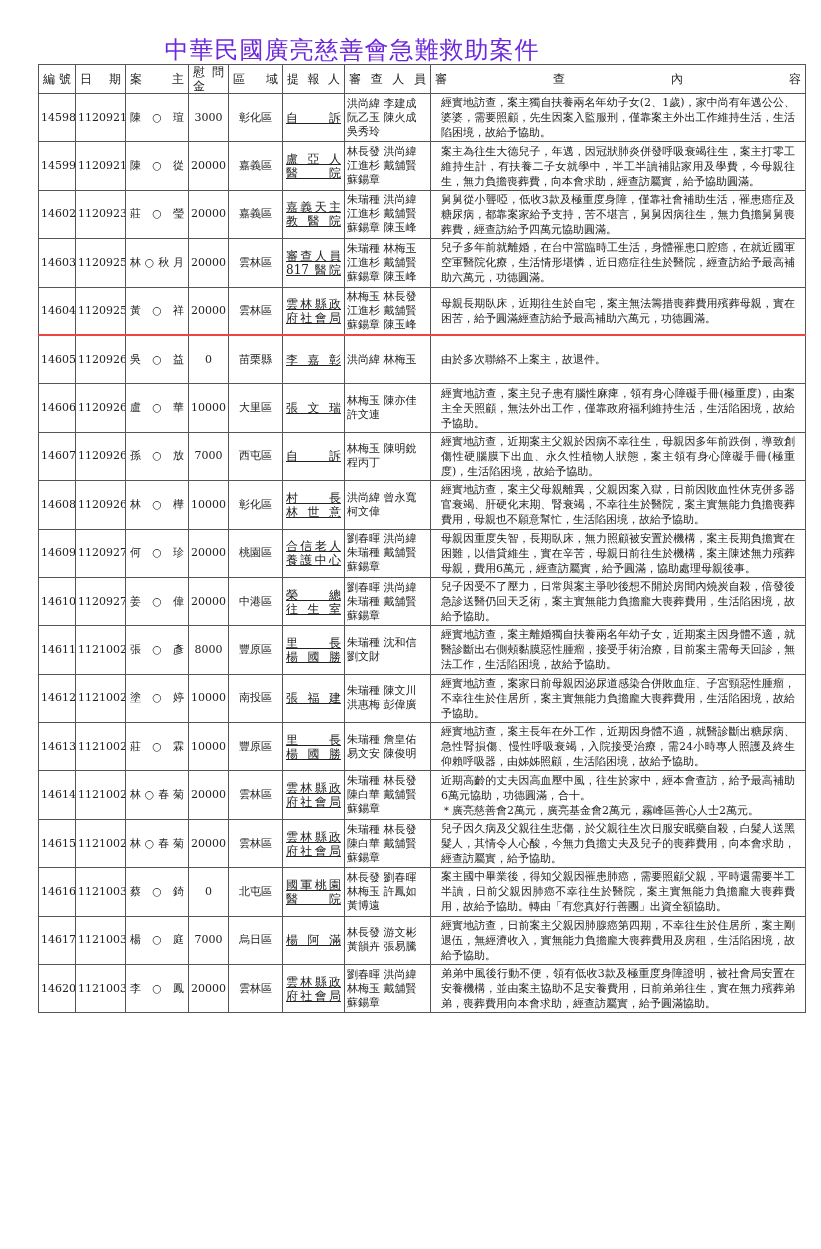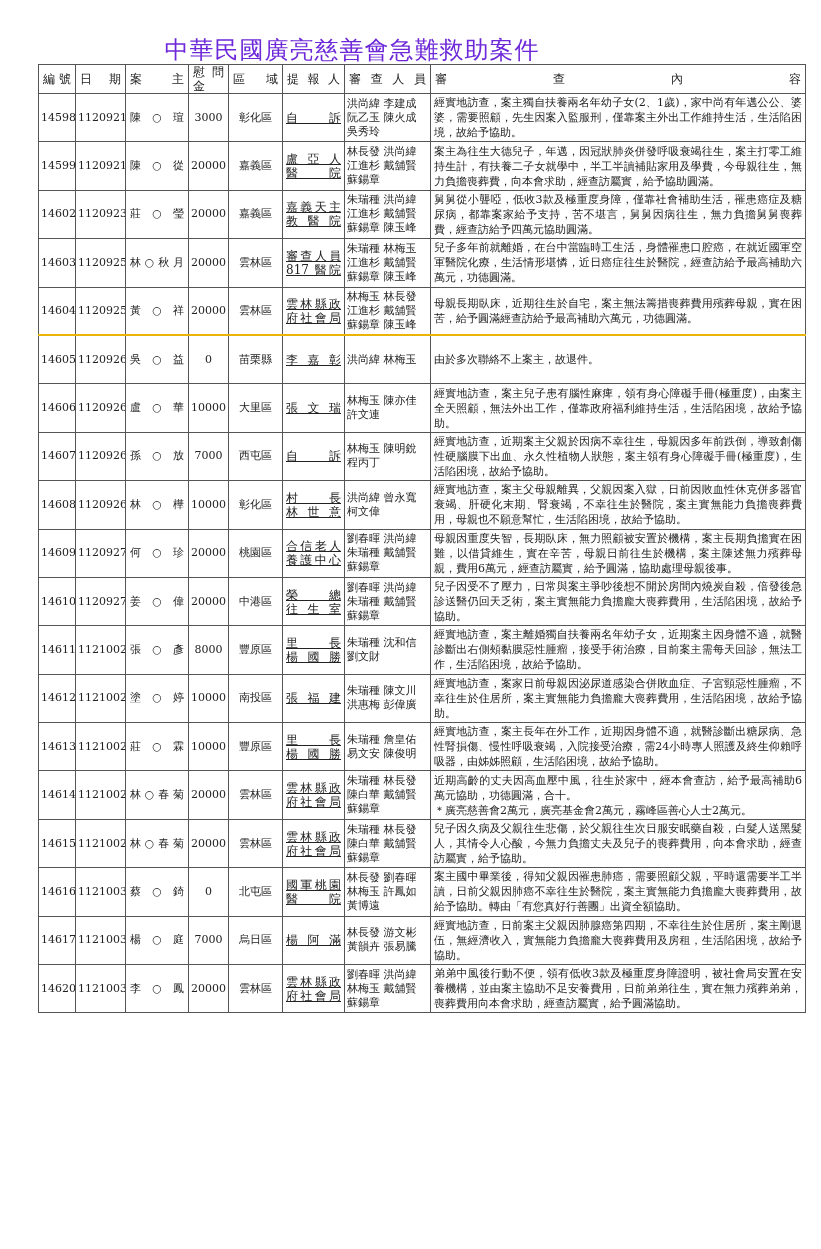--- a/index.html
+++ b/index.html
@@ -7,27 +7,27 @@
          font-family:"DejaVu Serif","Liberation Serif",serif; color:#222; }
   .title { position:absolute; left:0; top:34px; width:664px; text-align:center;
            font-size:24px; letter-spacing:1px; font-family:"DejaVu Sans","Liberation Sans",sans-serif; font-weight:normal; color:#6d28d9;margin-left:20px; }
   table { position:absolute; left:38px; top:64px; border-collapse:collapse; table-layout:fixed;
           width:767px; }
   th, td { border:1px solid #555; padding:0 2px; font-size:11px; line-height:14px;
            vertical-align:middle; overflow:hidden; }
   th { height:16px; font-weight:normal; font-size:12px; }
   thead tr { border-bottom:1.5px solid #333;padding-left:44px; }
   tbody tr { height:48.4px; }
-  tbody tr.thick { border-top:2px solid #eab308; }
+  tbody tr.thick { border-top:2px solid #ef4444; }
   .c-no, .c-date, .c-amt, .c-area { text-align:center; }
   .c-name { text-align:justify; text-align-last:justify; padding:0 4px; }
   .c-rep { text-align:justify; text-align-last:justify; padding:0 3px; font-size:12px; }
   .c-rev { font-size:11px; padding:0 2px; }
   .c-rev span { display:block; white-space:nowrap; }
-  .c-txt { font-size:11px; line-height:15px; padding:0 3px; text-align:justify;margin-top:32px; }
+  .c-txt { font-size:11px; line-height:15px; padding:0 10px; text-align:justify;margin-top:32px; }
   .c-rep span { display:block;text-decoration:underline; }
   th.spread { text-align:justify; text-align-last:justify; padding:0 4px; }
 </style>
 </head>
 <body>
 
 <div class="title">中華民國廣亮慈善會急難救助案件</div>
 
 <table>
   <colgroup>

